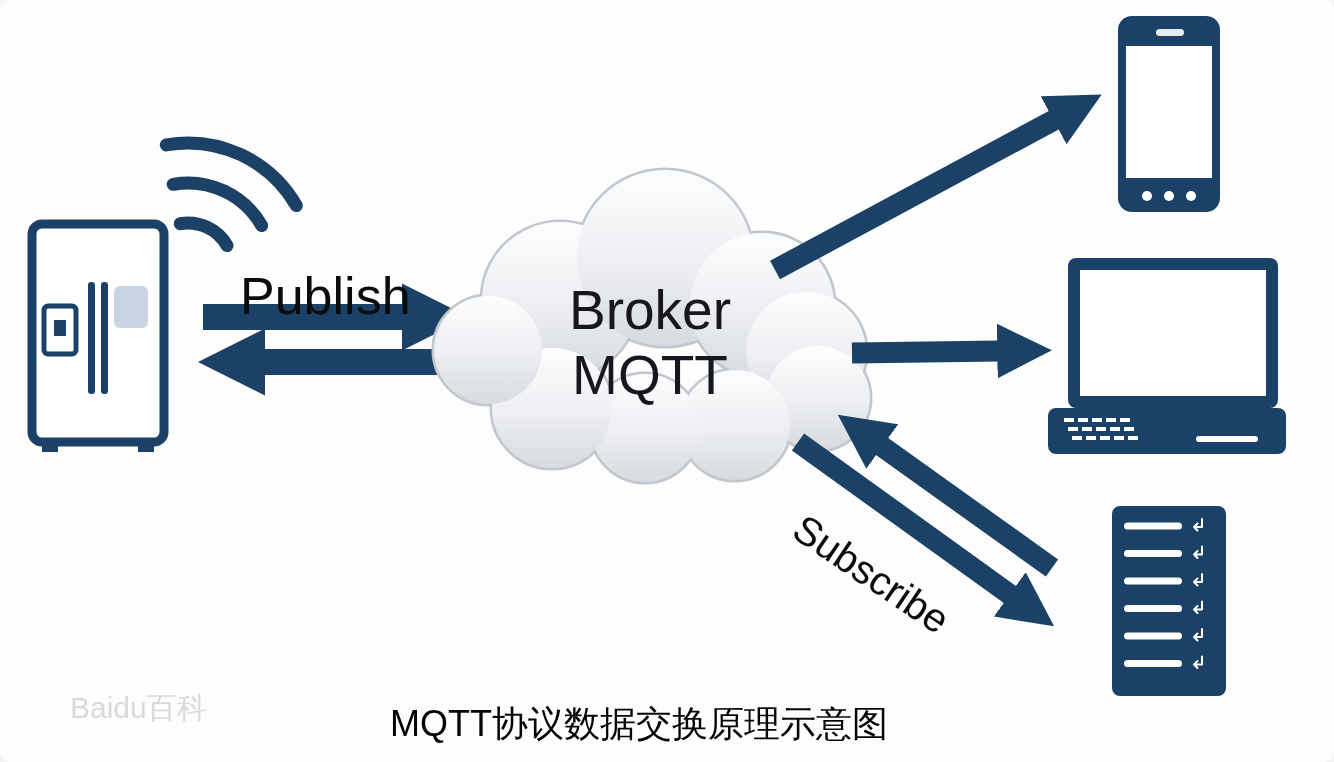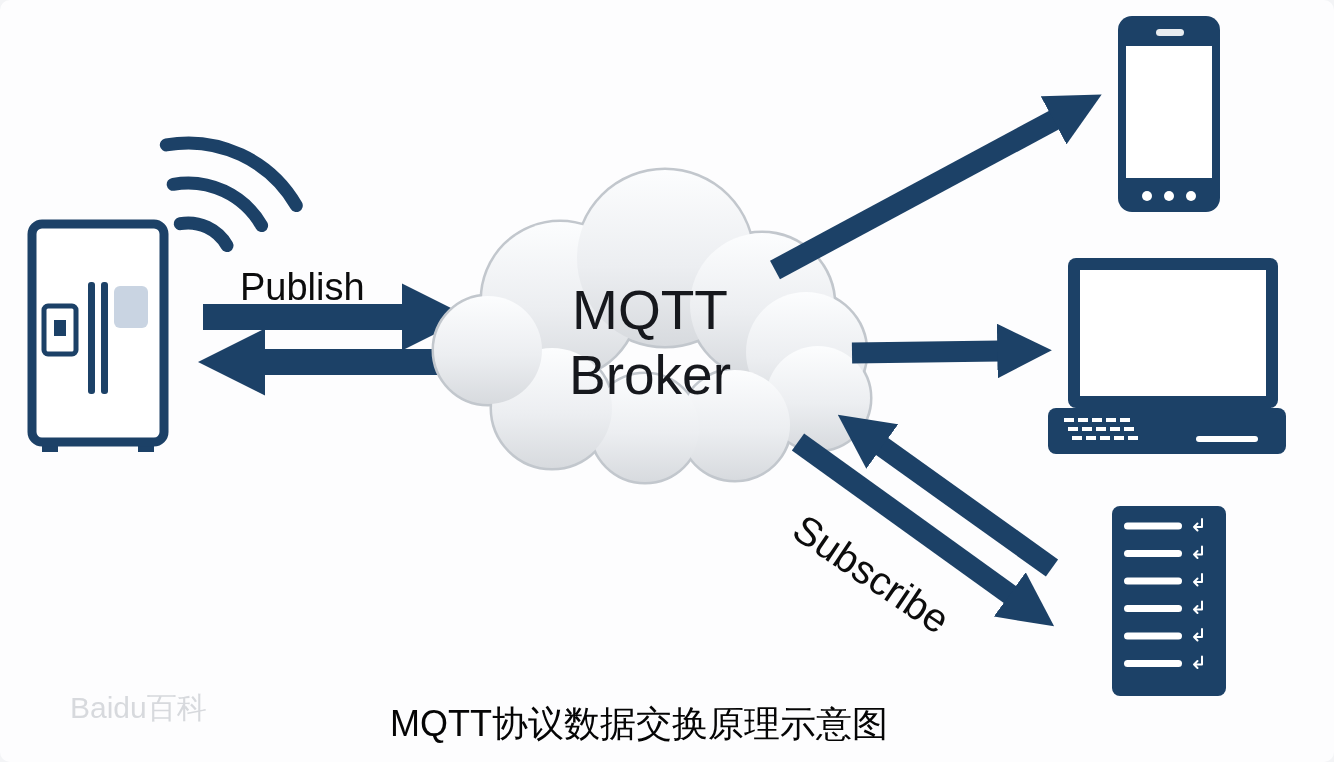--- a/index.html
+++ b/index.html
@@ -3,21 +3,21 @@
 <meta charset="utf-8">
 <style>
   html,body{margin:0;padding:0;background:#f3f4f6;}
   .canvas{
     position:relative;width:1334px;height:762px;background:#fdfdfe;
     overflow:hidden;font-family:"Liberation Sans","DejaVu Sans",sans-serif;
     border-radius:10px;
   }
   svg.layer{position:absolute;left:0;top:0;}
   .lbl{position:absolute;color:#0c0c0c;white-space:nowrap;}
-  #publish-label{left:240px;top:266px;font-size:38px;}
+  #publish-label{left:240px;top:266px;font-size:52px;}
   #subscribe-label{left:810px;top:506px;font-size:40px;transform:rotate(34deg);transform-origin:0 0;}
   #broker-label{
     left:495px;top:278px;width:310px;text-align:center;
     font-size:55px;line-height:1.18;color:#16181d;font-weight:500;
   }
   #caption{left:0;top:700px;width:100%;text-align:center;font-size:36px;transform:translateX(-28px);color:#050505;}
   #watermark{left:70px;top:688px;font-size:30px;color:#c3c7cc;opacity:.65;font-weight:400;}
 </style>
 </head>
 <body>
@@ -149,22 +149,22 @@
         <use href="#enter-glyph" x="1192" y="600.5"></use>
         <rect x="1124" y="632.5" width="58" height="7" rx="3.5" fill="#ffffff"></rect>
         <use href="#enter-glyph" x="1192" y="628"></use>
         <rect x="1124" y="660" width="58" height="7" rx="3.5" fill="#ffffff"></rect>
         <use href="#enter-glyph" x="1192" y="655.5"></use>
       </g>
     </g>
   </svg>
 
   <div class="lbl" id="broker-label">
+    <div>Broker</div>
     <div>MQTT</div>
-    <div>Broker</div>
   </div>
 
   <div class="lbl" id="publish-label">Publish</div>
 
   <div class="lbl" id="subscribe-label">Subscribe</div>
 
   <div class="lbl" id="caption">MQTT协议数据交换原理示意图</div>
 
   <div class="lbl" id="watermark">Baidu百科</div>
 

